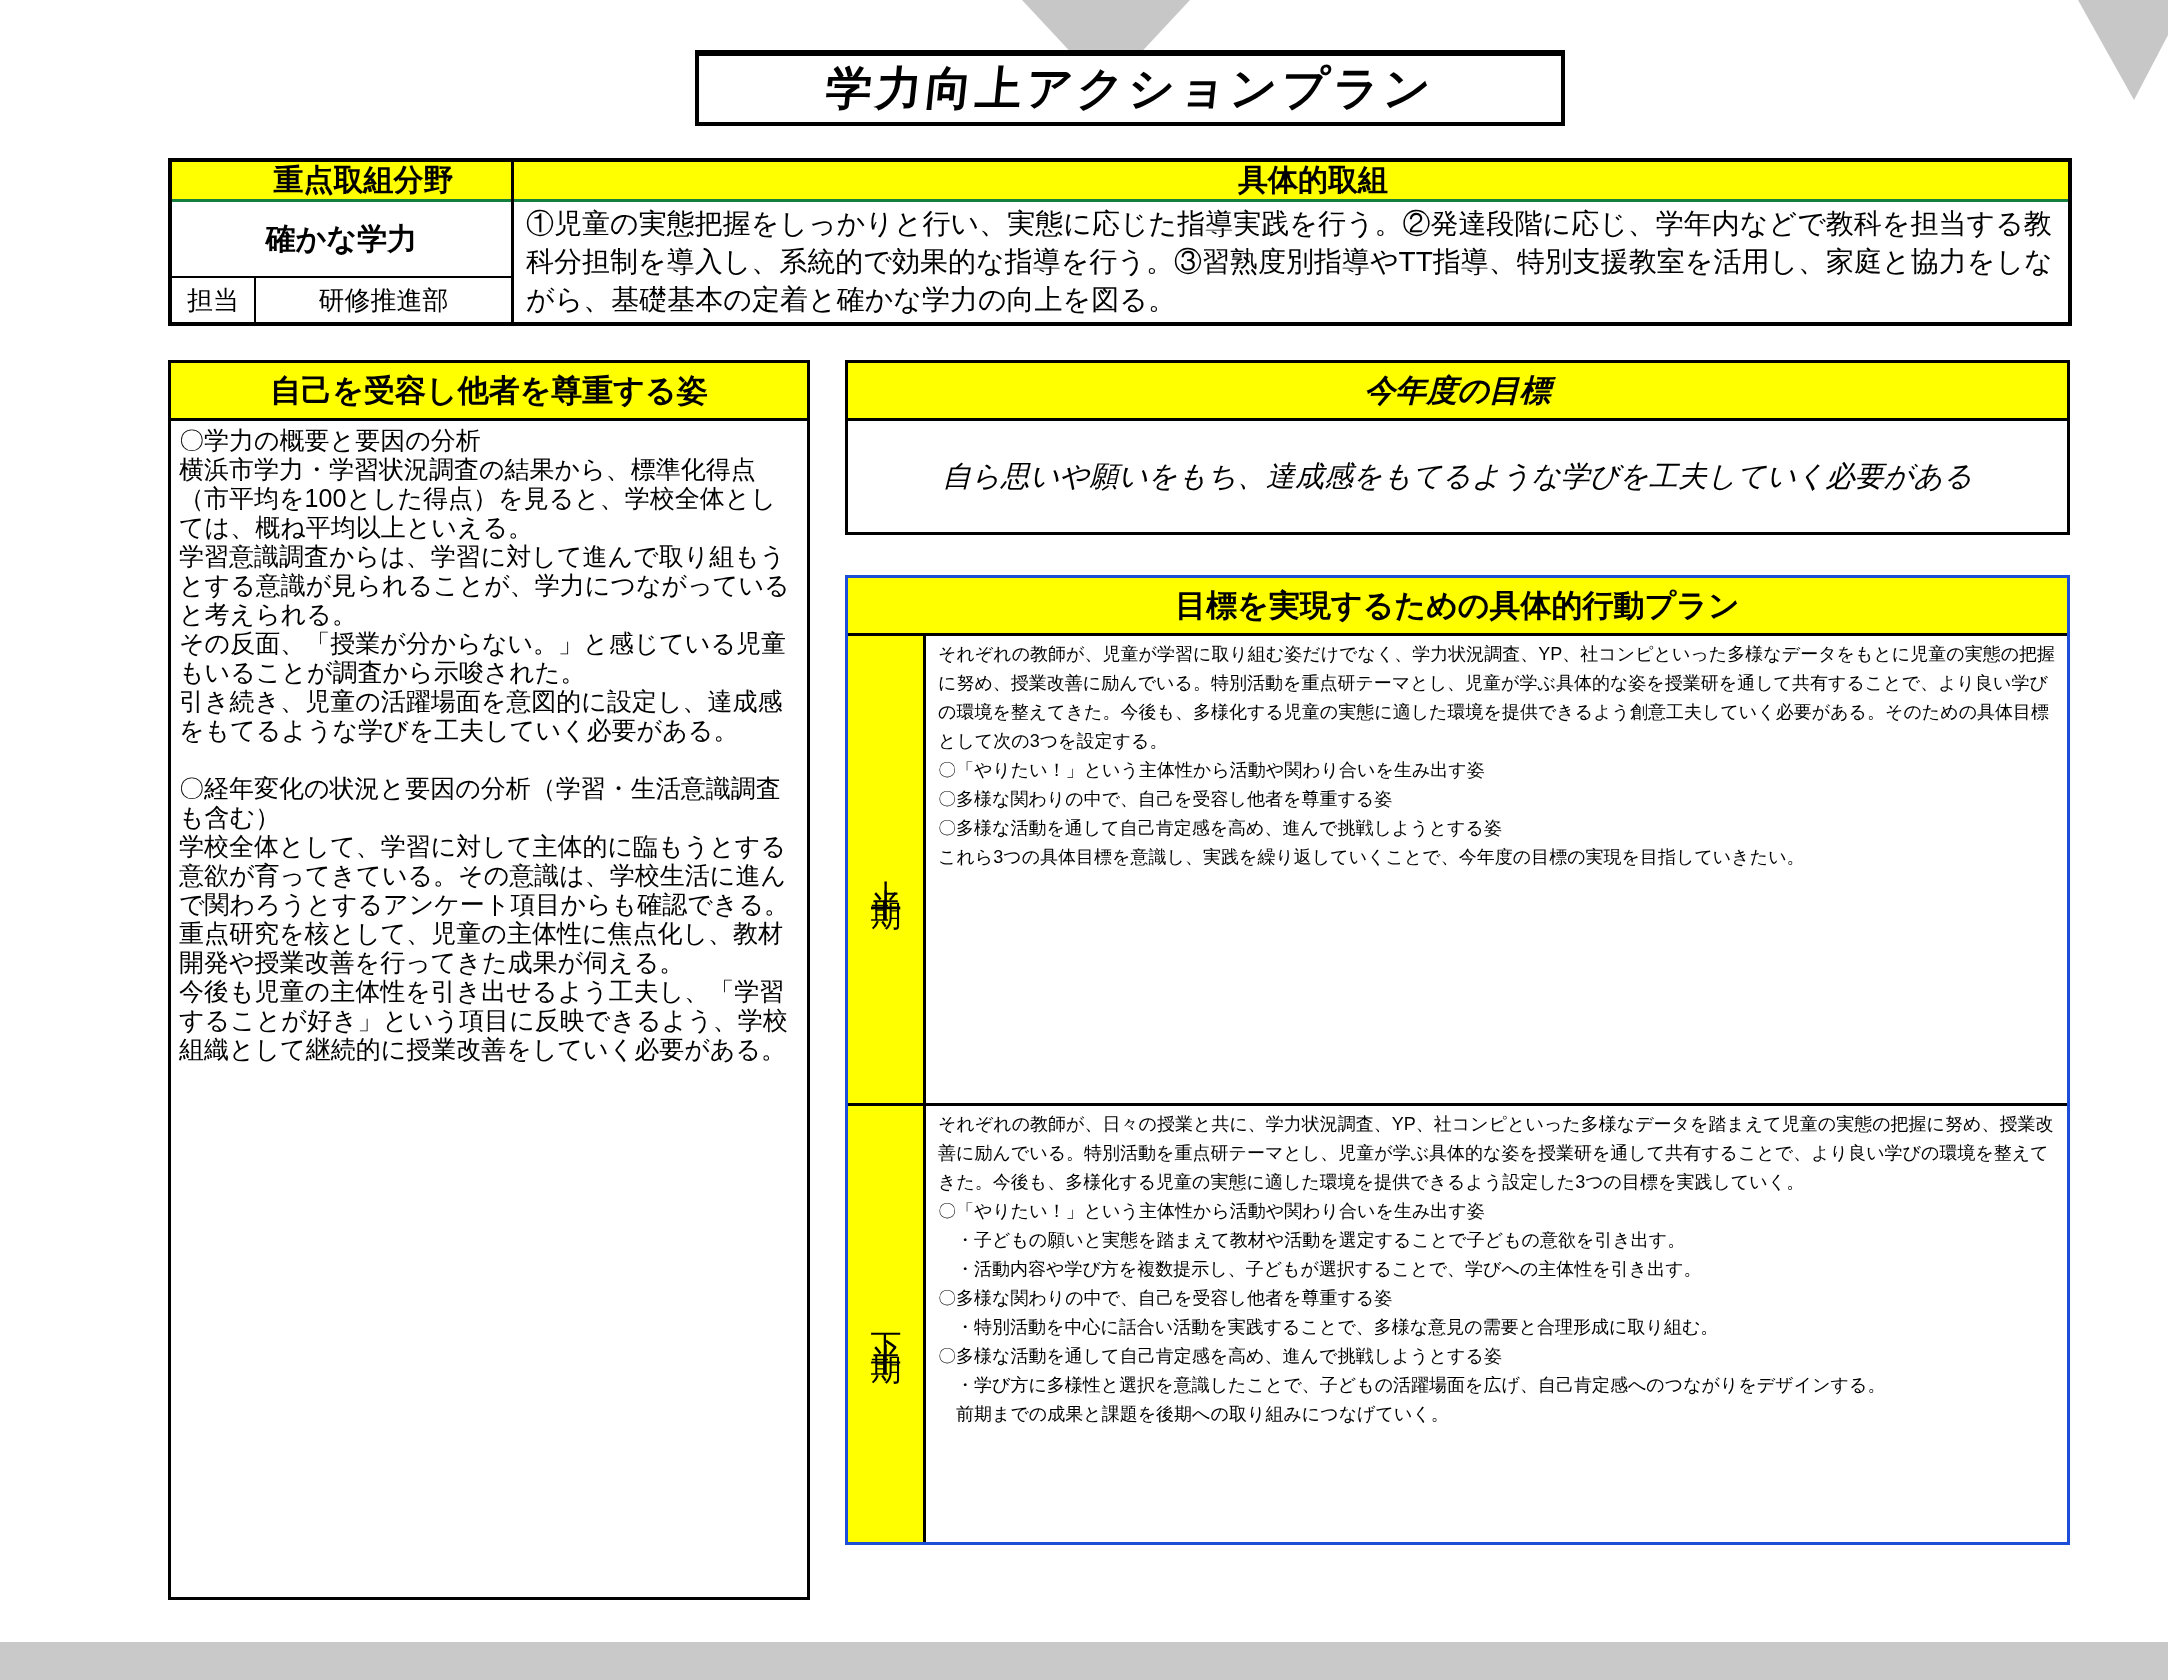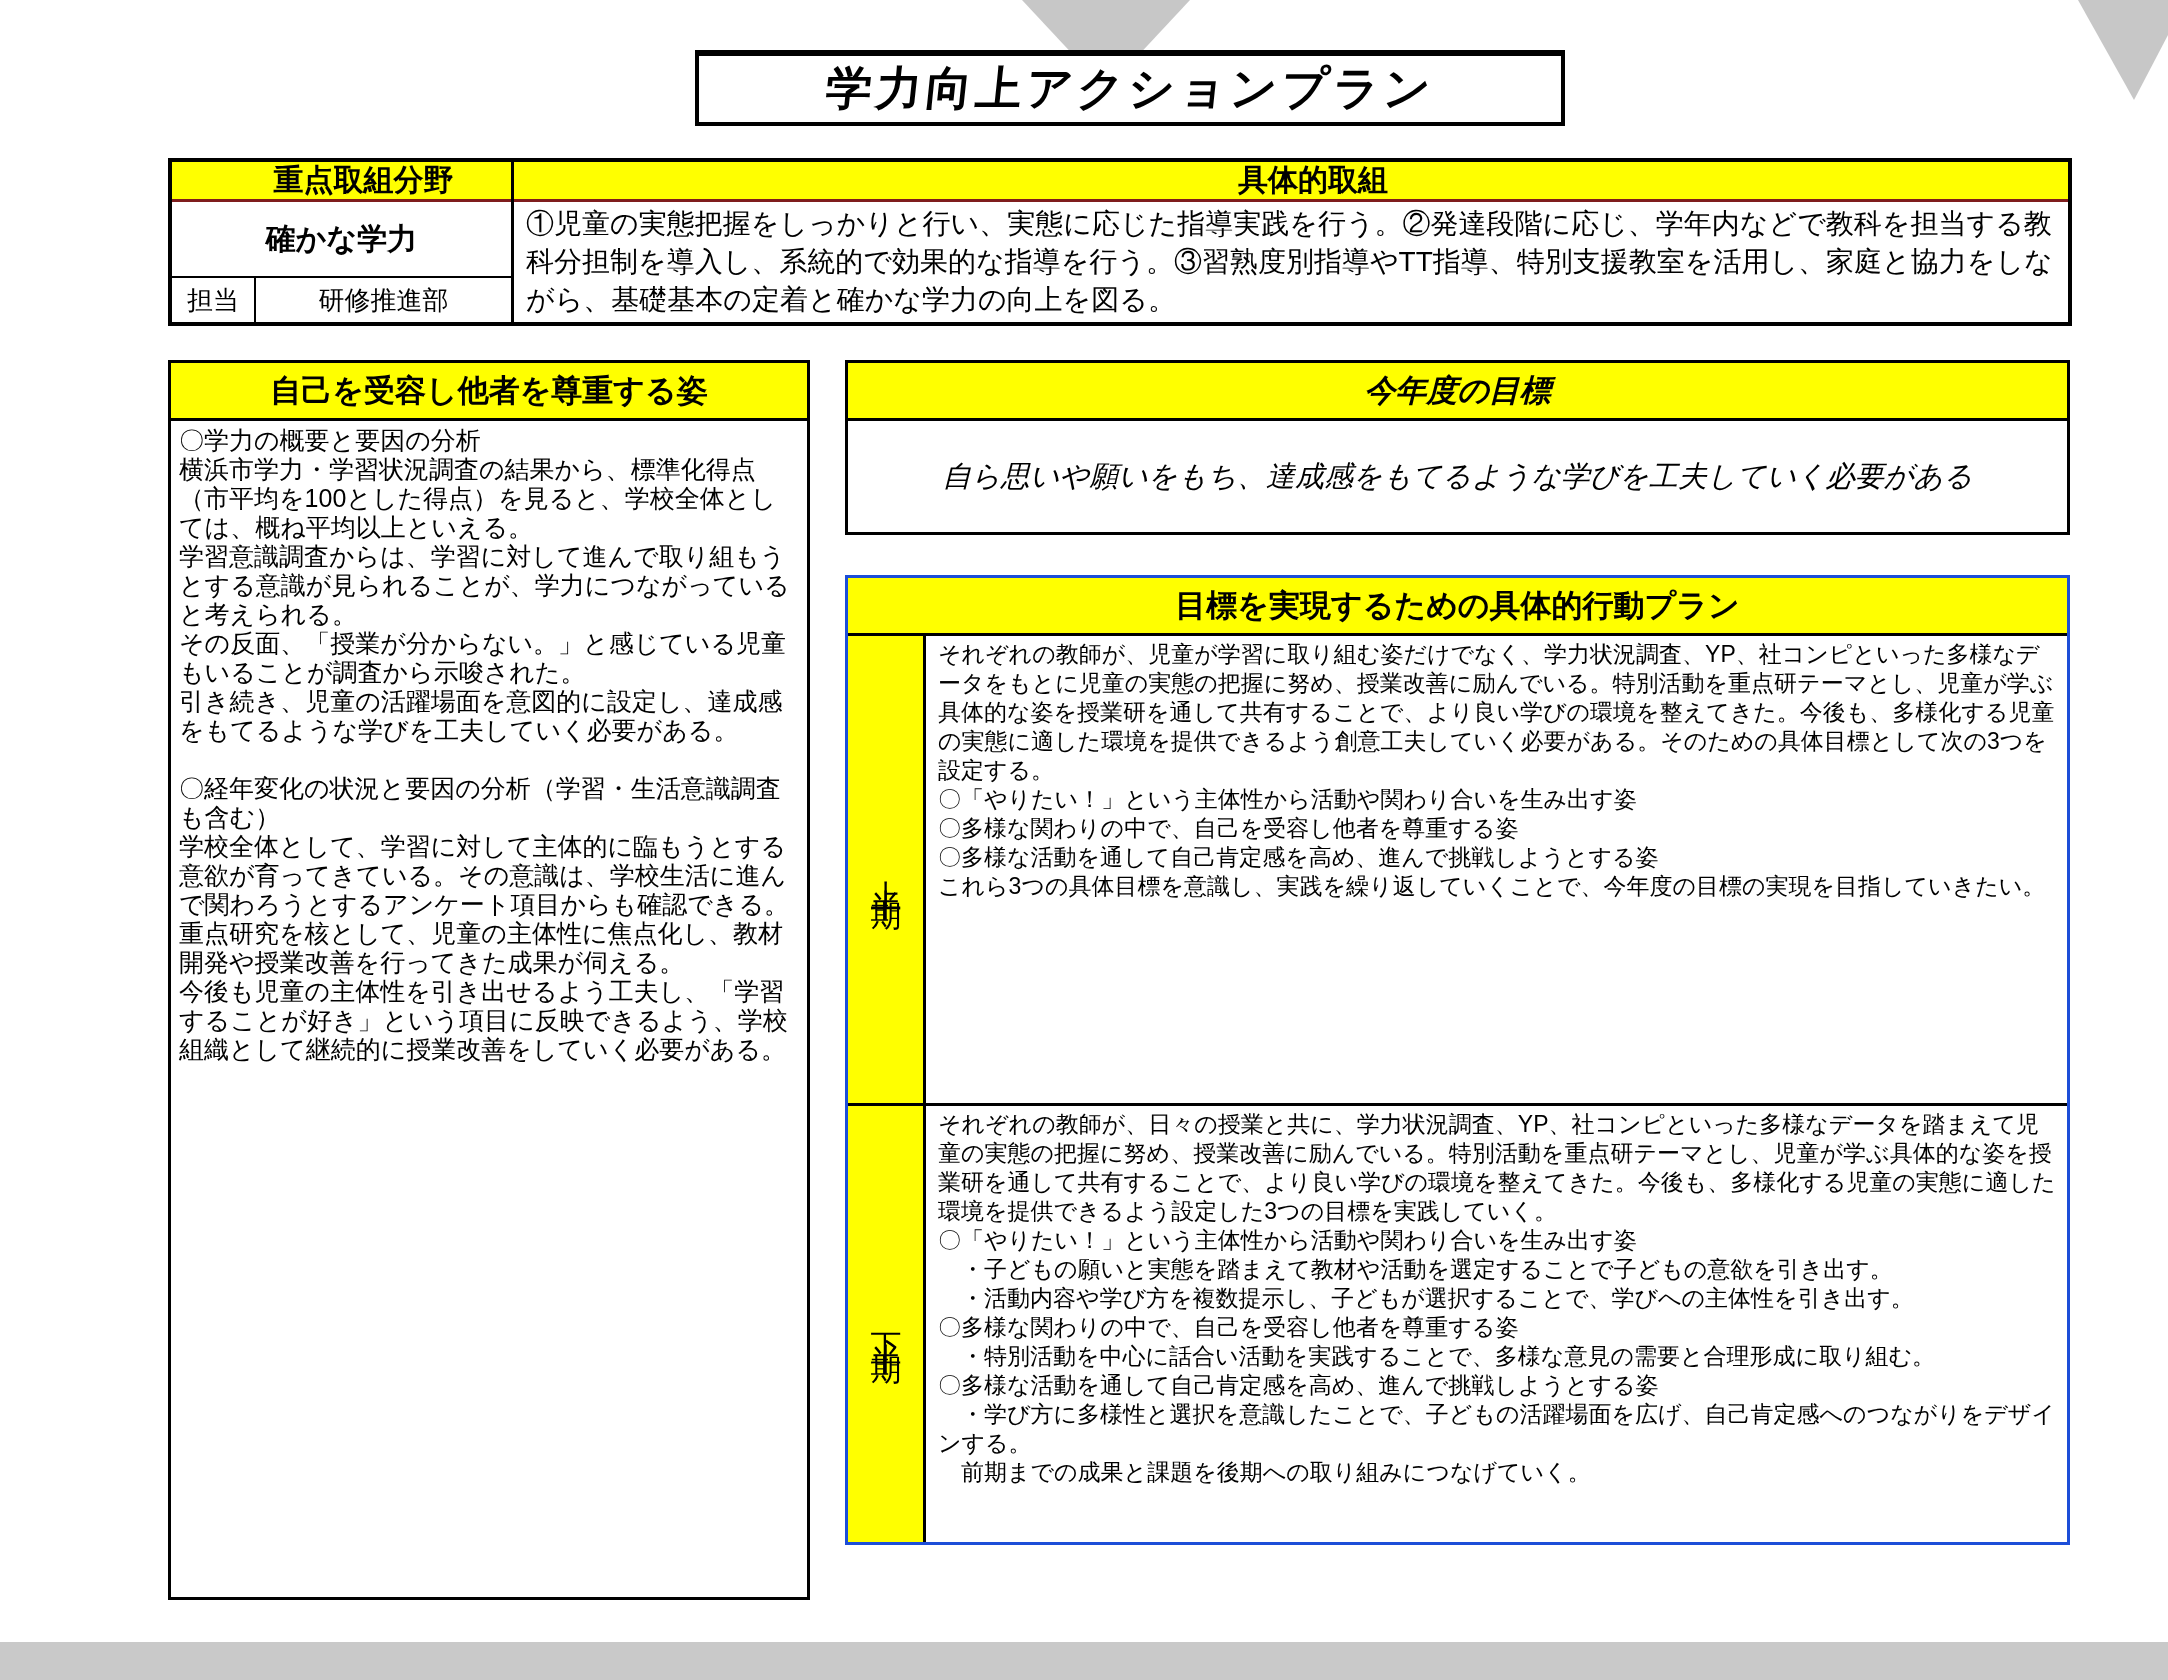--- a/index.html
+++ b/index.html
@@ -15,21 +15,21 @@
   
   .title-box { position:absolute; left:695px; top:50px; width:870px; height:76px;
     border:4px solid #000; border-top-width:6px; background:#fff;
     display:flex; align-items:center; justify-content:center; }
   .title-box .t { font-size:46px; font-weight:bold; letter-spacing:4px; transform:skewX(-6deg); }
 
   
   .focus-table { position:absolute; left:168px; top:158px; width:1904px; border:4px solid #000; display:flex; background:#fff; }
   .ft-left { width:342px; border-right:3px solid #000; display:flex; flex-direction:column; }
   .ft-right { flex:1; display:flex; flex-direction:column; }
-  .ft-h { height:40px; background:#ffff00; border-bottom:3px solid #7f1d1d;
+  .ft-h { height:40px; background:#ffff00; border-bottom:3px solid #15803d;
     display:flex; align-items:center; justify-content:center; font-weight:bold; font-size:30px;padding-left:44px; }
   .ft-field { height:74px; display:flex; align-items:center; justify-content:center; font-weight:bold; font-size:30px; }
   .ft-staff { height:46px; border-top:2px solid #000; display:flex; }
   .ft-staff-label { width:84px; border-right:2px solid #000; display:flex; align-items:center; justify-content:center; font-size:26px; }
   .ft-staff-value { flex:1; display:flex; align-items:center; justify-content:center; font-size:26px;border-radius:15px; }
   .ft-action { flex:1; padding:3px 10px 3px 12px; font-size:28px; line-height:38px; }
 
   
   .hd { background:#ffff00; border-bottom:3px solid #000; display:flex; align-items:center; justify-content:center;
         font-weight:bold; font-size:31px; }
@@ -47,21 +47,21 @@
   .plan-box { position:absolute; left:845px; top:575px; width:1225px; height:970px; border:3px solid #1d4ed8; background:#fff;
     display:flex; flex-direction:column; }
   .plan-box .hd { height:58px; }
   .plan-rows { flex:1; display:flex; flex-direction:column; }
   .plan-row { display:flex; }
   .plan-row.first { height:470px; border-bottom:3px solid #000; }
   .plan-row.second { flex:1; }
   .plan-period { width:78px; background:#ffff00; border-right:3px solid #000;
     display:flex; align-items:center; justify-content:center;
     writing-mode:vertical-rl; text-orientation:upright; font-size:31px; letter-spacing:10px; }
-  .plan-text { flex:1; padding:4px 7px 4px 12px; font-size:23px; line-height:29px; white-space:pre-wrap; }
+  .plan-text { flex:1; padding:4px 7px 4px 12px; font-size:18px; line-height:29px; white-space:pre-wrap; }
 </style>
 </head>
 <body>
 
 <div class="stage">
 
   <div class="down-arrow"></div>
 
   <svg class="corner-arrow" width="120" height="120" viewBox="0 0 120 120">
     <polygon points="30,0 120,0 120,35 86,100" fill="#c7c7c7"></polygon>

